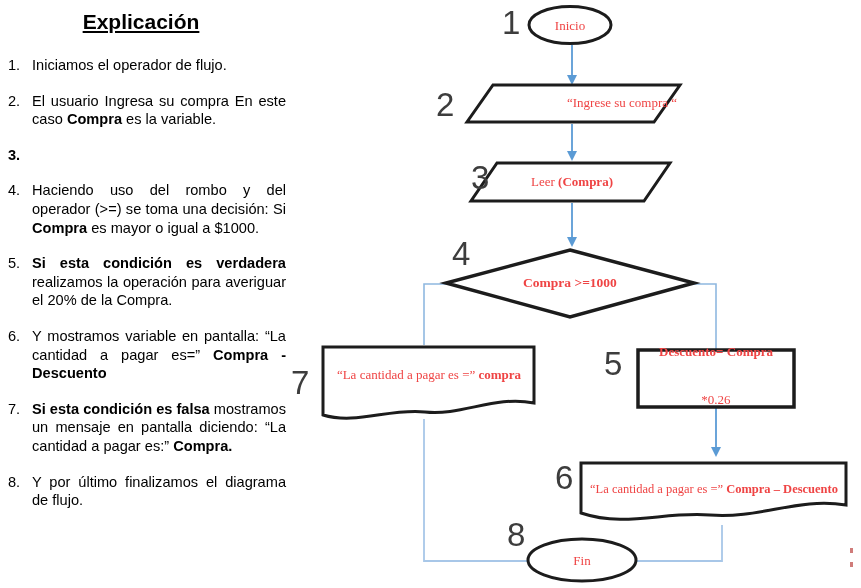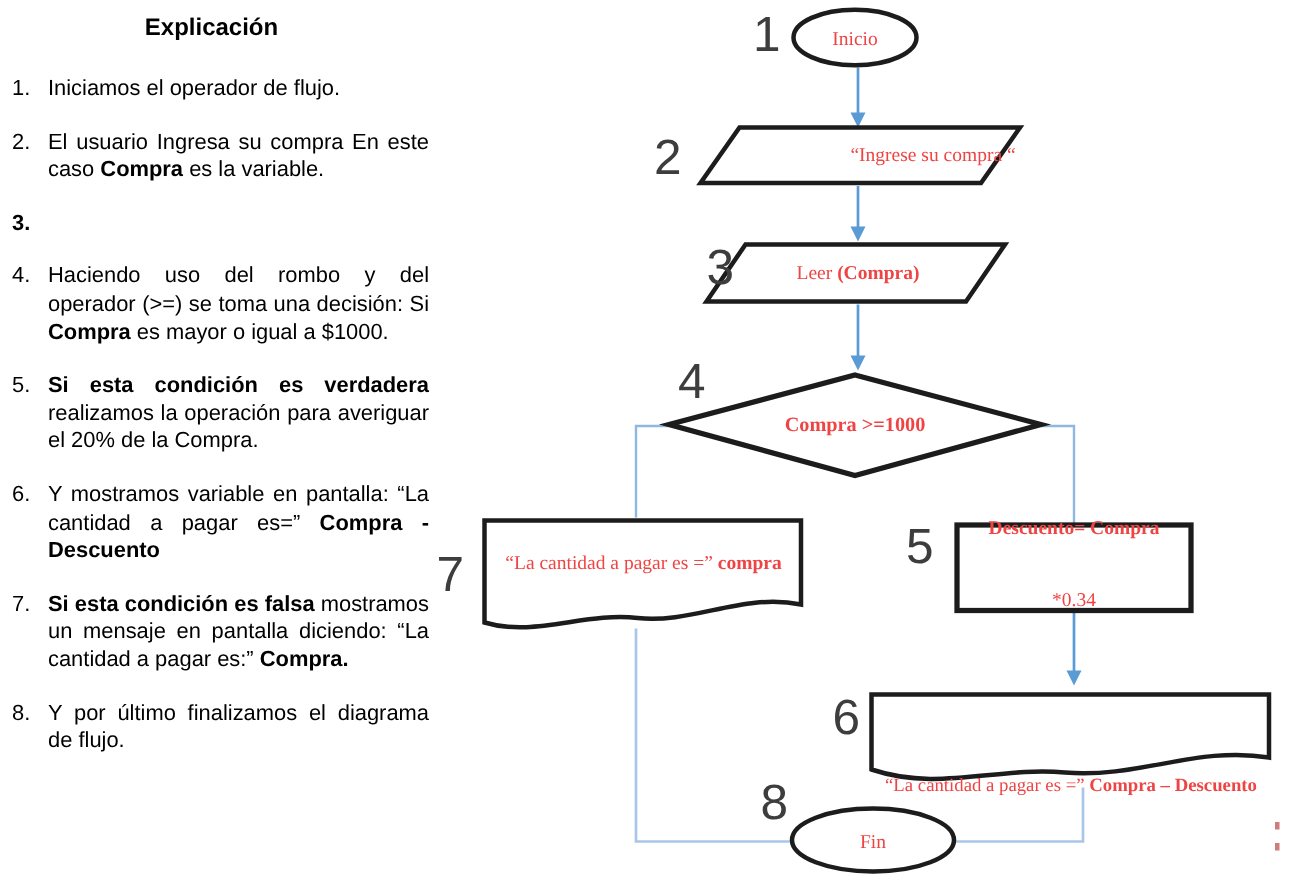--- a/index.html
+++ b/index.html
@@ -1,21 +1,21 @@
 <!DOCTYPE html>
 <html style="--border: #1c1c1c; --arrow: #5b9bd5; --connector: #8fb8e0; --connector_light: #a8c7e8; --number: #3d3d3d; --artifact: #c0504d;"><head>
 <meta charset="utf-8">
 <style>
   html,body{margin:0;padding:0;background:#ffffff;}
   .canvas{position:relative;width:861px;height:588px;background:#ffffff;overflow:hidden;
           font-family:"Liberation Sans",sans-serif;color:#000;}
 
   
   .exp{position:absolute;left:8px;top:6px;width:292px;}
-  .exp-title{font-weight:bold;font-size:16px;width:266px;text-align:center;margin:4px 0 22px 0;}
+  .exp-title{font-weight:bold;font-size:21px;width:266px;text-align:center;margin:4px 0 22px 0;text-decoration:underline;}
   .exp-item{display:flex;margin-bottom:17px;font-size:14.6px;line-height:18.6px;}
   .exp-num{width:24px;flex:none;}
   .exp-text{width:254px;text-align:justify;}
   .b{font-weight:bold;}
 
   
   .flow-svg{position:absolute;left:0;top:0;}
   .shape{fill:#ffffff;stroke:var(--border,#1c1c1c);stroke-width:3;stroke-linejoin:miter;}
   .arrowline{stroke:var(--arrow,#5b9bd5);stroke-width:1.8;fill:none;}
   .arrowhead{fill:var(--arrow,#5b9bd5);stroke:none;}
@@ -116,22 +116,22 @@
   <div class="shape-label" style="left:570px;top:26px;">Inicio</div>
 
   <div class="shape-label" style="left:574px;top:103px;margin-left:48px;">“Ingrese su compra “</div>
 
   <div class="shape-label" style="left:572px;top:182px;text-align:right;"><span>Leer </span><span class="b">(Compra)</span></div>
 
   <div class="shape-label b" style="left:570px;top:283px;font-size:13.5px;">Compra &gt;=1000</div>
 
   <div class="shape-label" style="left:716px;top:376px;">
     <div class="b" style="line-height:16px;">Descuento= Compra</div>
-    <div style="line-height:16px;">*0.34</div>
+    <div style="line-height:16px;">*0.26</div>
   </div>
 
   <div class="shape-label" style="left:429px;top:375px;"><span>“La cantidad a pagar es =” </span><span class="b">compra</span></div>
 
-  <div class="shape-label" style="left:714px;top:489px;font-size:12.5px;margin-top:35px;"><span>“La cantidad a pagar es =” </span><span class="b">Compra – Descuento</span></div>
+  <div class="shape-label" style="left:714px;top:489px;font-size:12.5px;"><span>“La cantidad a pagar es =” </span><span class="b">Compra – Descuento</span></div>
 
   <div class="shape-label" style="left:582px;top:561px;">Fin</div>
 
 </div>
 
 </body></html>

